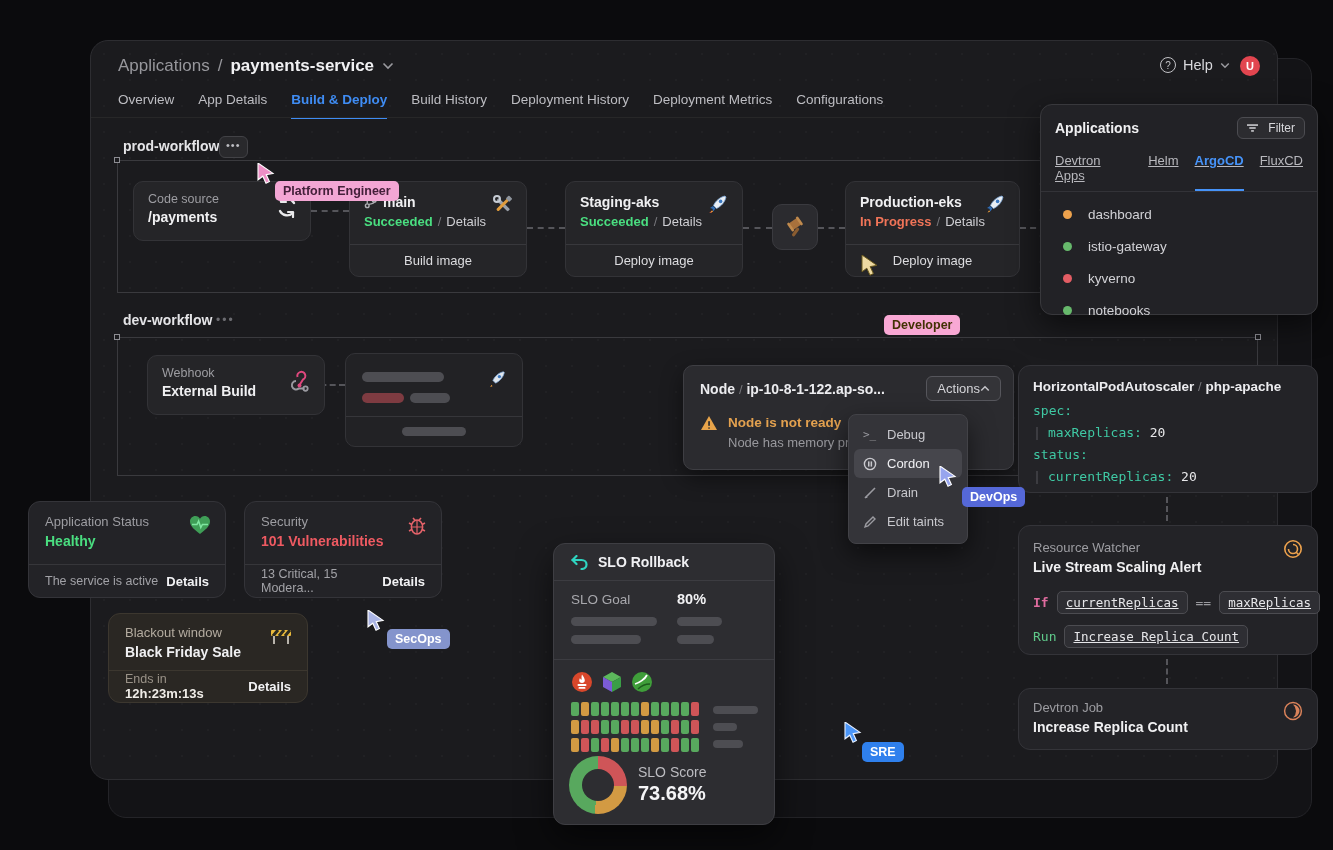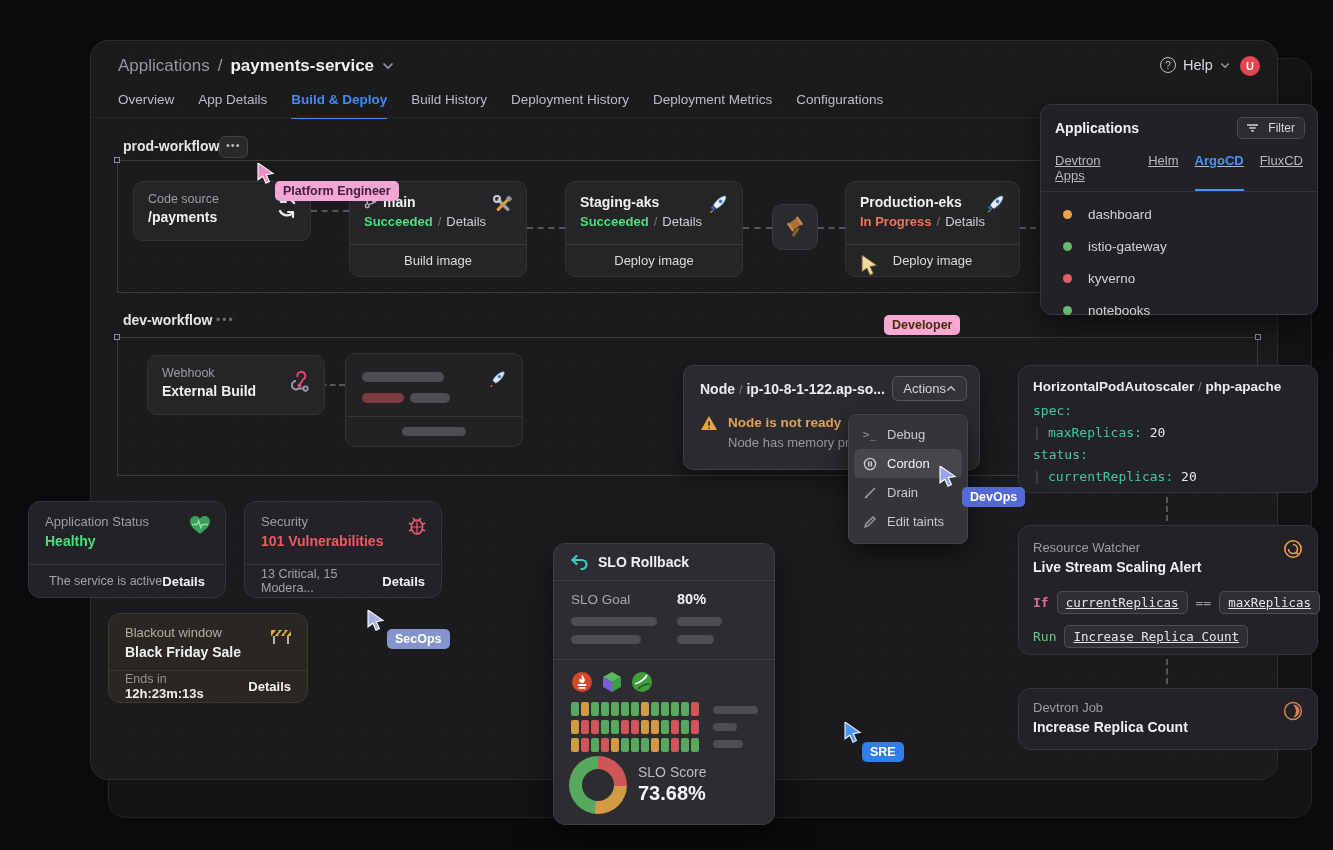--- a/index.html
+++ b/index.html
@@ -49,21 +49,21 @@
   .apps-panel { left:1040px; top:104px; width:278px; height:211px; background:#222226; border:1px solid #38383c; border-radius:12px; box-shadow:0 10px 30px rgba(0,0,0,0.55); }
   .apps-title { color:#f0f0f2; font-size:14px; font-weight:bold; }
   .filter-btn { display:flex; align-items:center; gap:10px; border:1px solid #4c4c51; background:#2c2c30; border-radius:6px; padding:3px 9px; color:#d8d8dc; font-size:12px; }
   .apps-tabs { display:flex; gap:16px; font-size:13px; color:#b8b8bd; }
   .apps-tab { padding-bottom:8px; }
   .apps-tab.active { color:#4693f8; font-weight:bold; border-bottom:2px solid #4693f8; }
   .app-row { display:flex; align-items:center; gap:16px; height:32px; padding-left:22px; font-size:13.5px; color:#d2d2d6; }
   .app-dot { width:9px; height:9px; border-radius:50%; }
 
   
-  .node-card { left:683px; top:365px; width:297px; height:105px; background:#2b2b2f; border:1px solid #3e3e43; border-radius:10px; box-shadow:0 8px 22px rgba(0,0,0,0.45); }
+  .node-card { left:683px; top:365px; width:331px; height:105px; background:#2b2b2f; border:1px solid #3e3e43; border-radius:10px; box-shadow:0 8px 22px rgba(0,0,0,0.45); }
   .actions-btn { display:flex; align-items:center; border:1px solid #56565c; background:#343438; border-radius:6px; padding:4px 10px; color:#d4d4d8; font-size:13px; }
   .menu { left:848px; top:414px; width:120px; height:130px; background:#343439; border:1px solid #424247; border-radius:8px; box-shadow:0 10px 26px rgba(0,0,0,0.55); padding:5px; }
   .menu-item { display:flex; align-items:center; gap:10px; height:29px; padding:0 8px; border-radius:6px; color:#c8c8cd; font-size:13px; }
   .menu-item.active { background:#46464c; color:#f0f0f3; }
   .menu-icon { width:15px; display:flex; justify-content:center; color:#9b9ba1; font-size:11px; font-family:"DejaVu Sans Mono", monospace; }
 
   
   .right-card { background:#232327; border:1px solid #343439; border-radius:12px; }
   .mono { font-family:"DejaVu Sans Mono", monospace; }
   .teal { color:#3fc9a4; }
@@ -398,21 +398,21 @@
     </svg>
   </div>
 
   <div class="abs right-card" style="left:28px; top:501px; width:198px; height:97px;">
     <div class="card-label" style="margin:12px 0 4px 16px; font-size:13px;">Application Status</div>
     <div style="margin-left:16px; color:#4ade80; font-weight:bold; font-size:14px;">Healthy</div>
     <svg class="abs" style="right:14px; top:13px;" width="22" height="20" viewBox="0 0 22 20">
       <path d="M11 19 C6 15 1 11.5 1 6.5 C1 3.4 3.4 1 6.4 1 C8.4 1 10.2 2.1 11 3.8 C11.8 2.1 13.6 1 15.6 1 C18.6 1 21 3.4 21 6.5 C21 11.5 16 15 11 19 Z" fill="#3f9e57"></path>
       <path d="M3 9.5 L8 9.5 L9.6 6 L11.8 12.5 L13.4 9.5 L19 9.5" fill="none" stroke="#7fe6a0" stroke-width="1.5"></path>
     </svg>
-    <div style="position:absolute; left:0; right:0; bottom:0; height:33px; border-top:1px solid #36363a; display:flex; align-items:center; justify-content:center; padding:0 16px;">
+    <div style="position:absolute; left:0; right:0; bottom:0; height:33px; border-top:1px solid #36363a; display:flex; align-items:center; justify-content:space-between; padding:0 16px;">
       <span class="gray2 small">The service is active</span>
       <span class="foot-details">Details</span>
     </div>
   </div>
 
   <div class="abs right-card" style="left:244px; top:501px; width:198px; height:97px;">
     <div class="card-label" style="margin:12px 0 4px 16px; font-size:13px;">Security</div>
     <div style="margin-left:16px; color:#ef5a62; font-weight:bold; font-size:14px;">101 Vulnerabilities</div>
     <svg class="abs" style="right:14px; top:12px;" width="20" height="22" viewBox="0 0 20 22">
       <ellipse cx="10" cy="13" rx="5.6" ry="7" fill="none" stroke="#e5636a" stroke-width="1.6"></ellipse>

